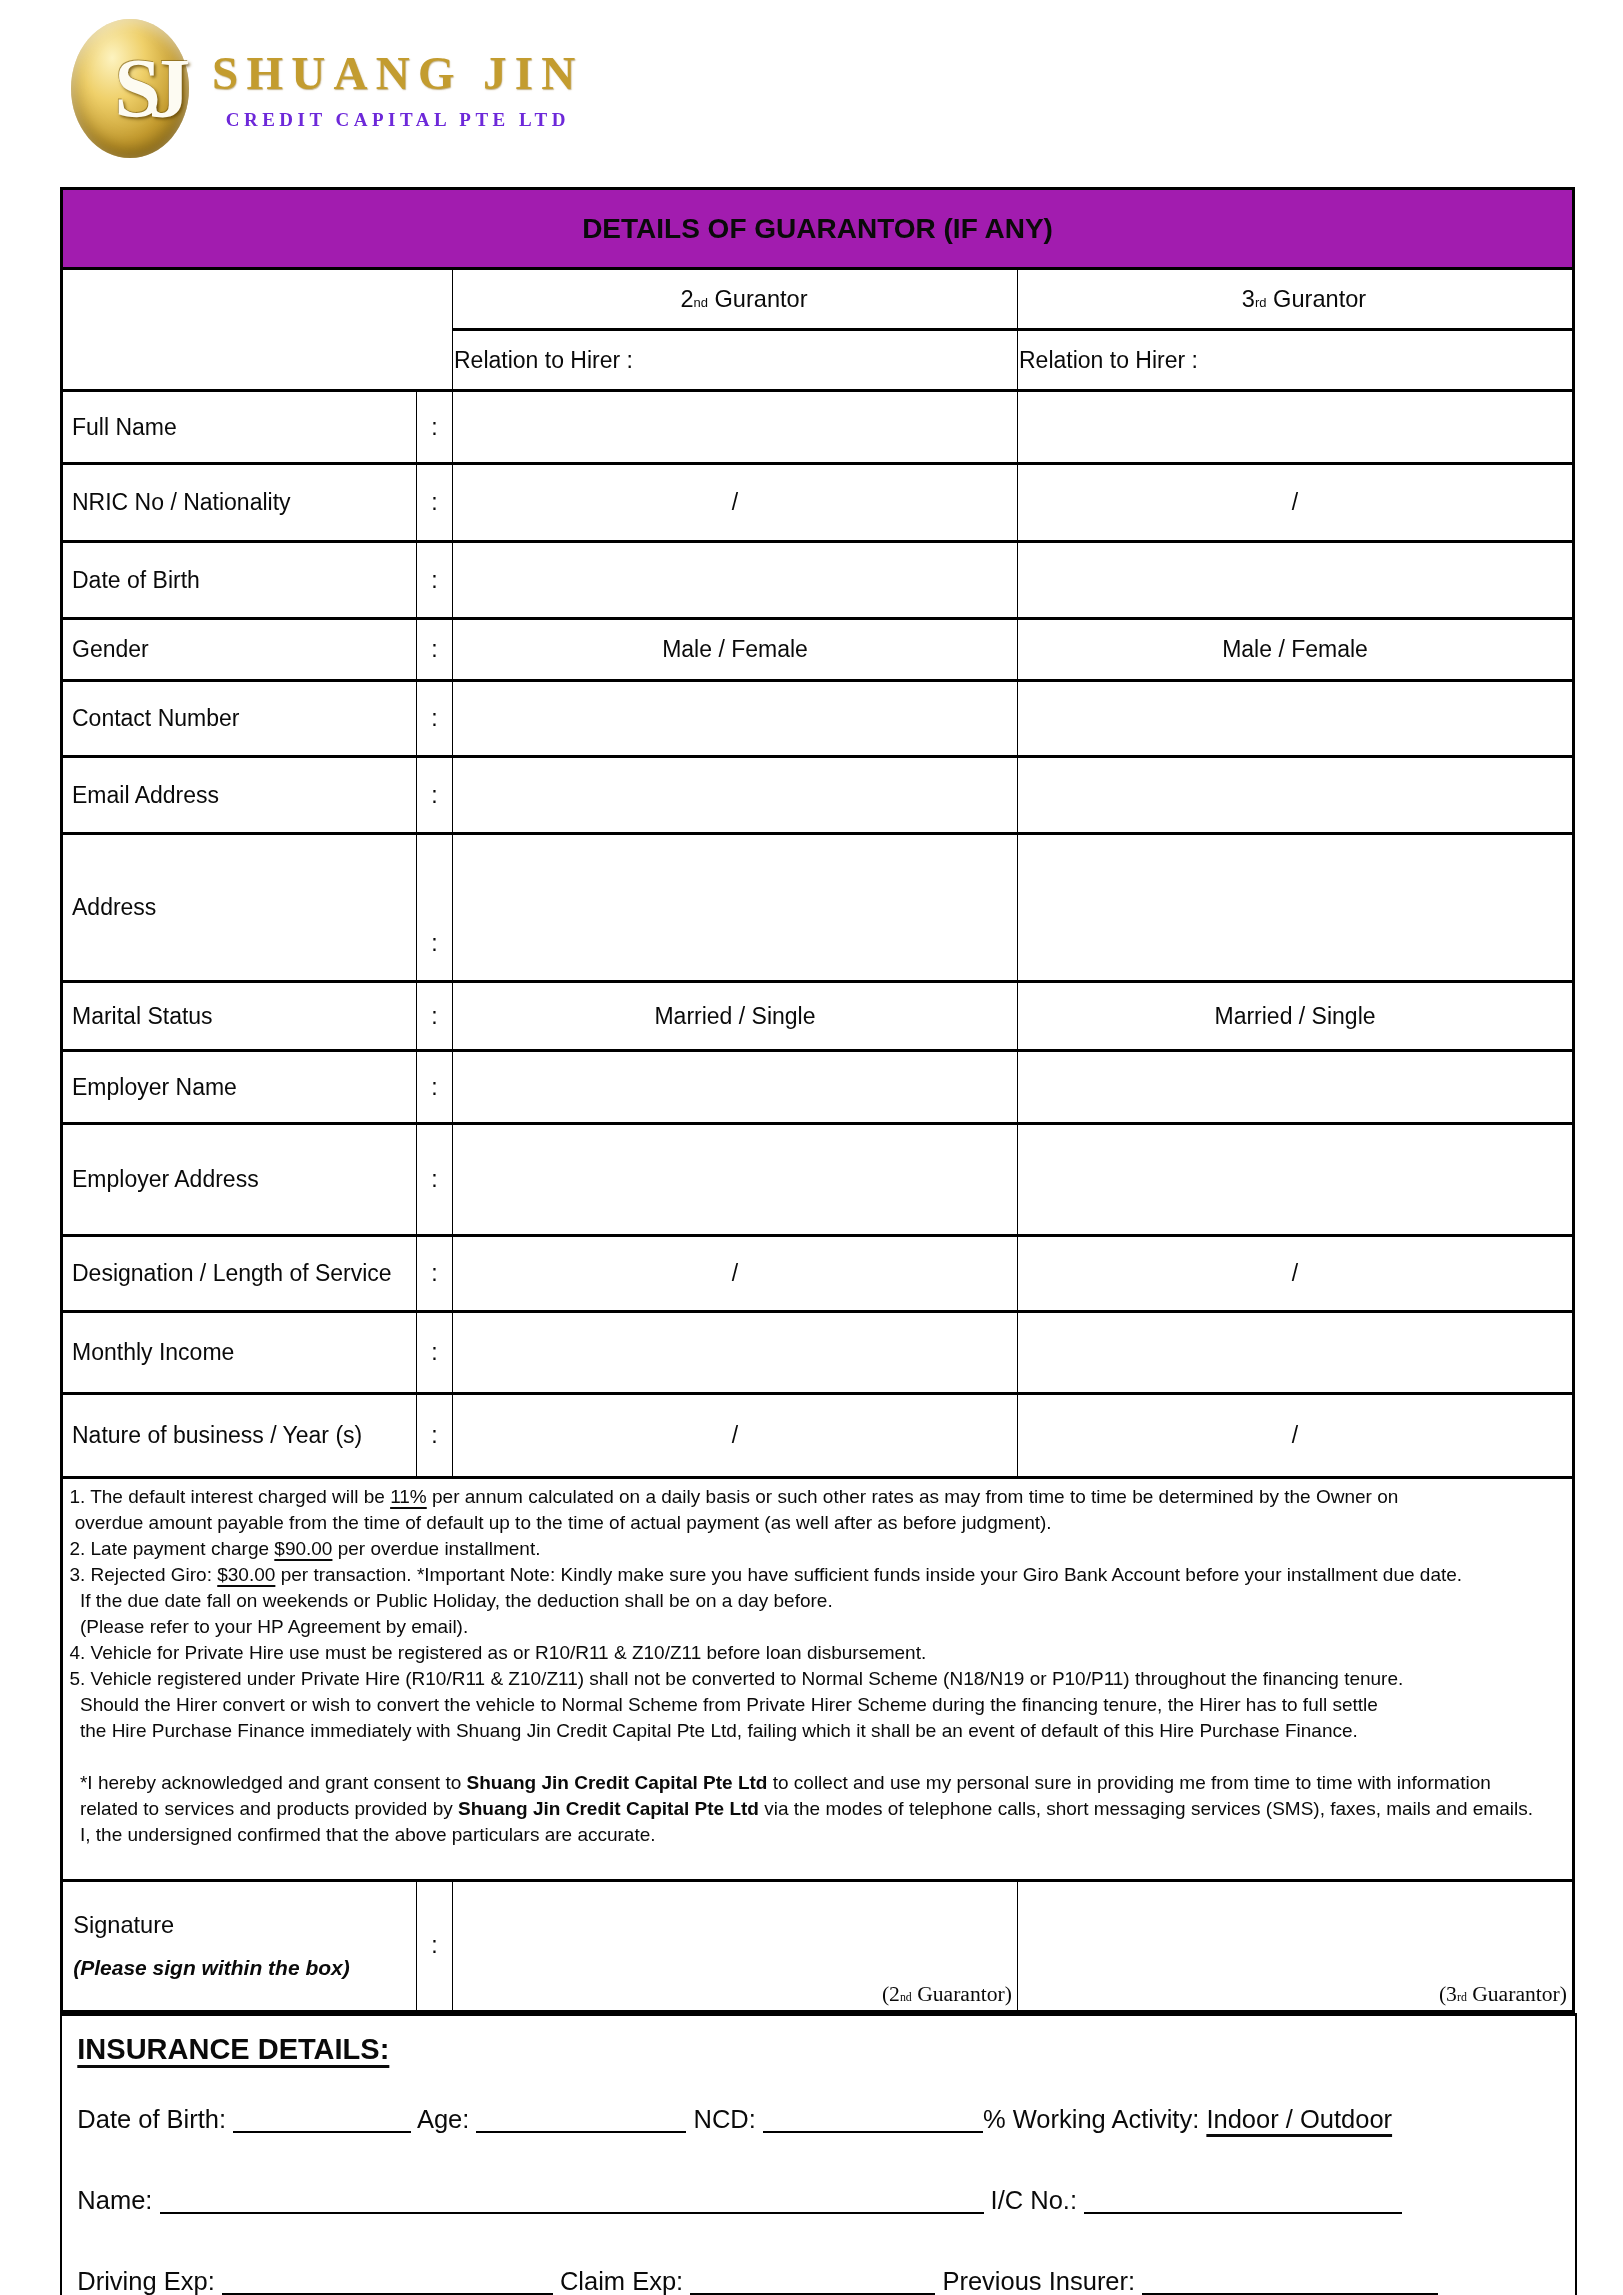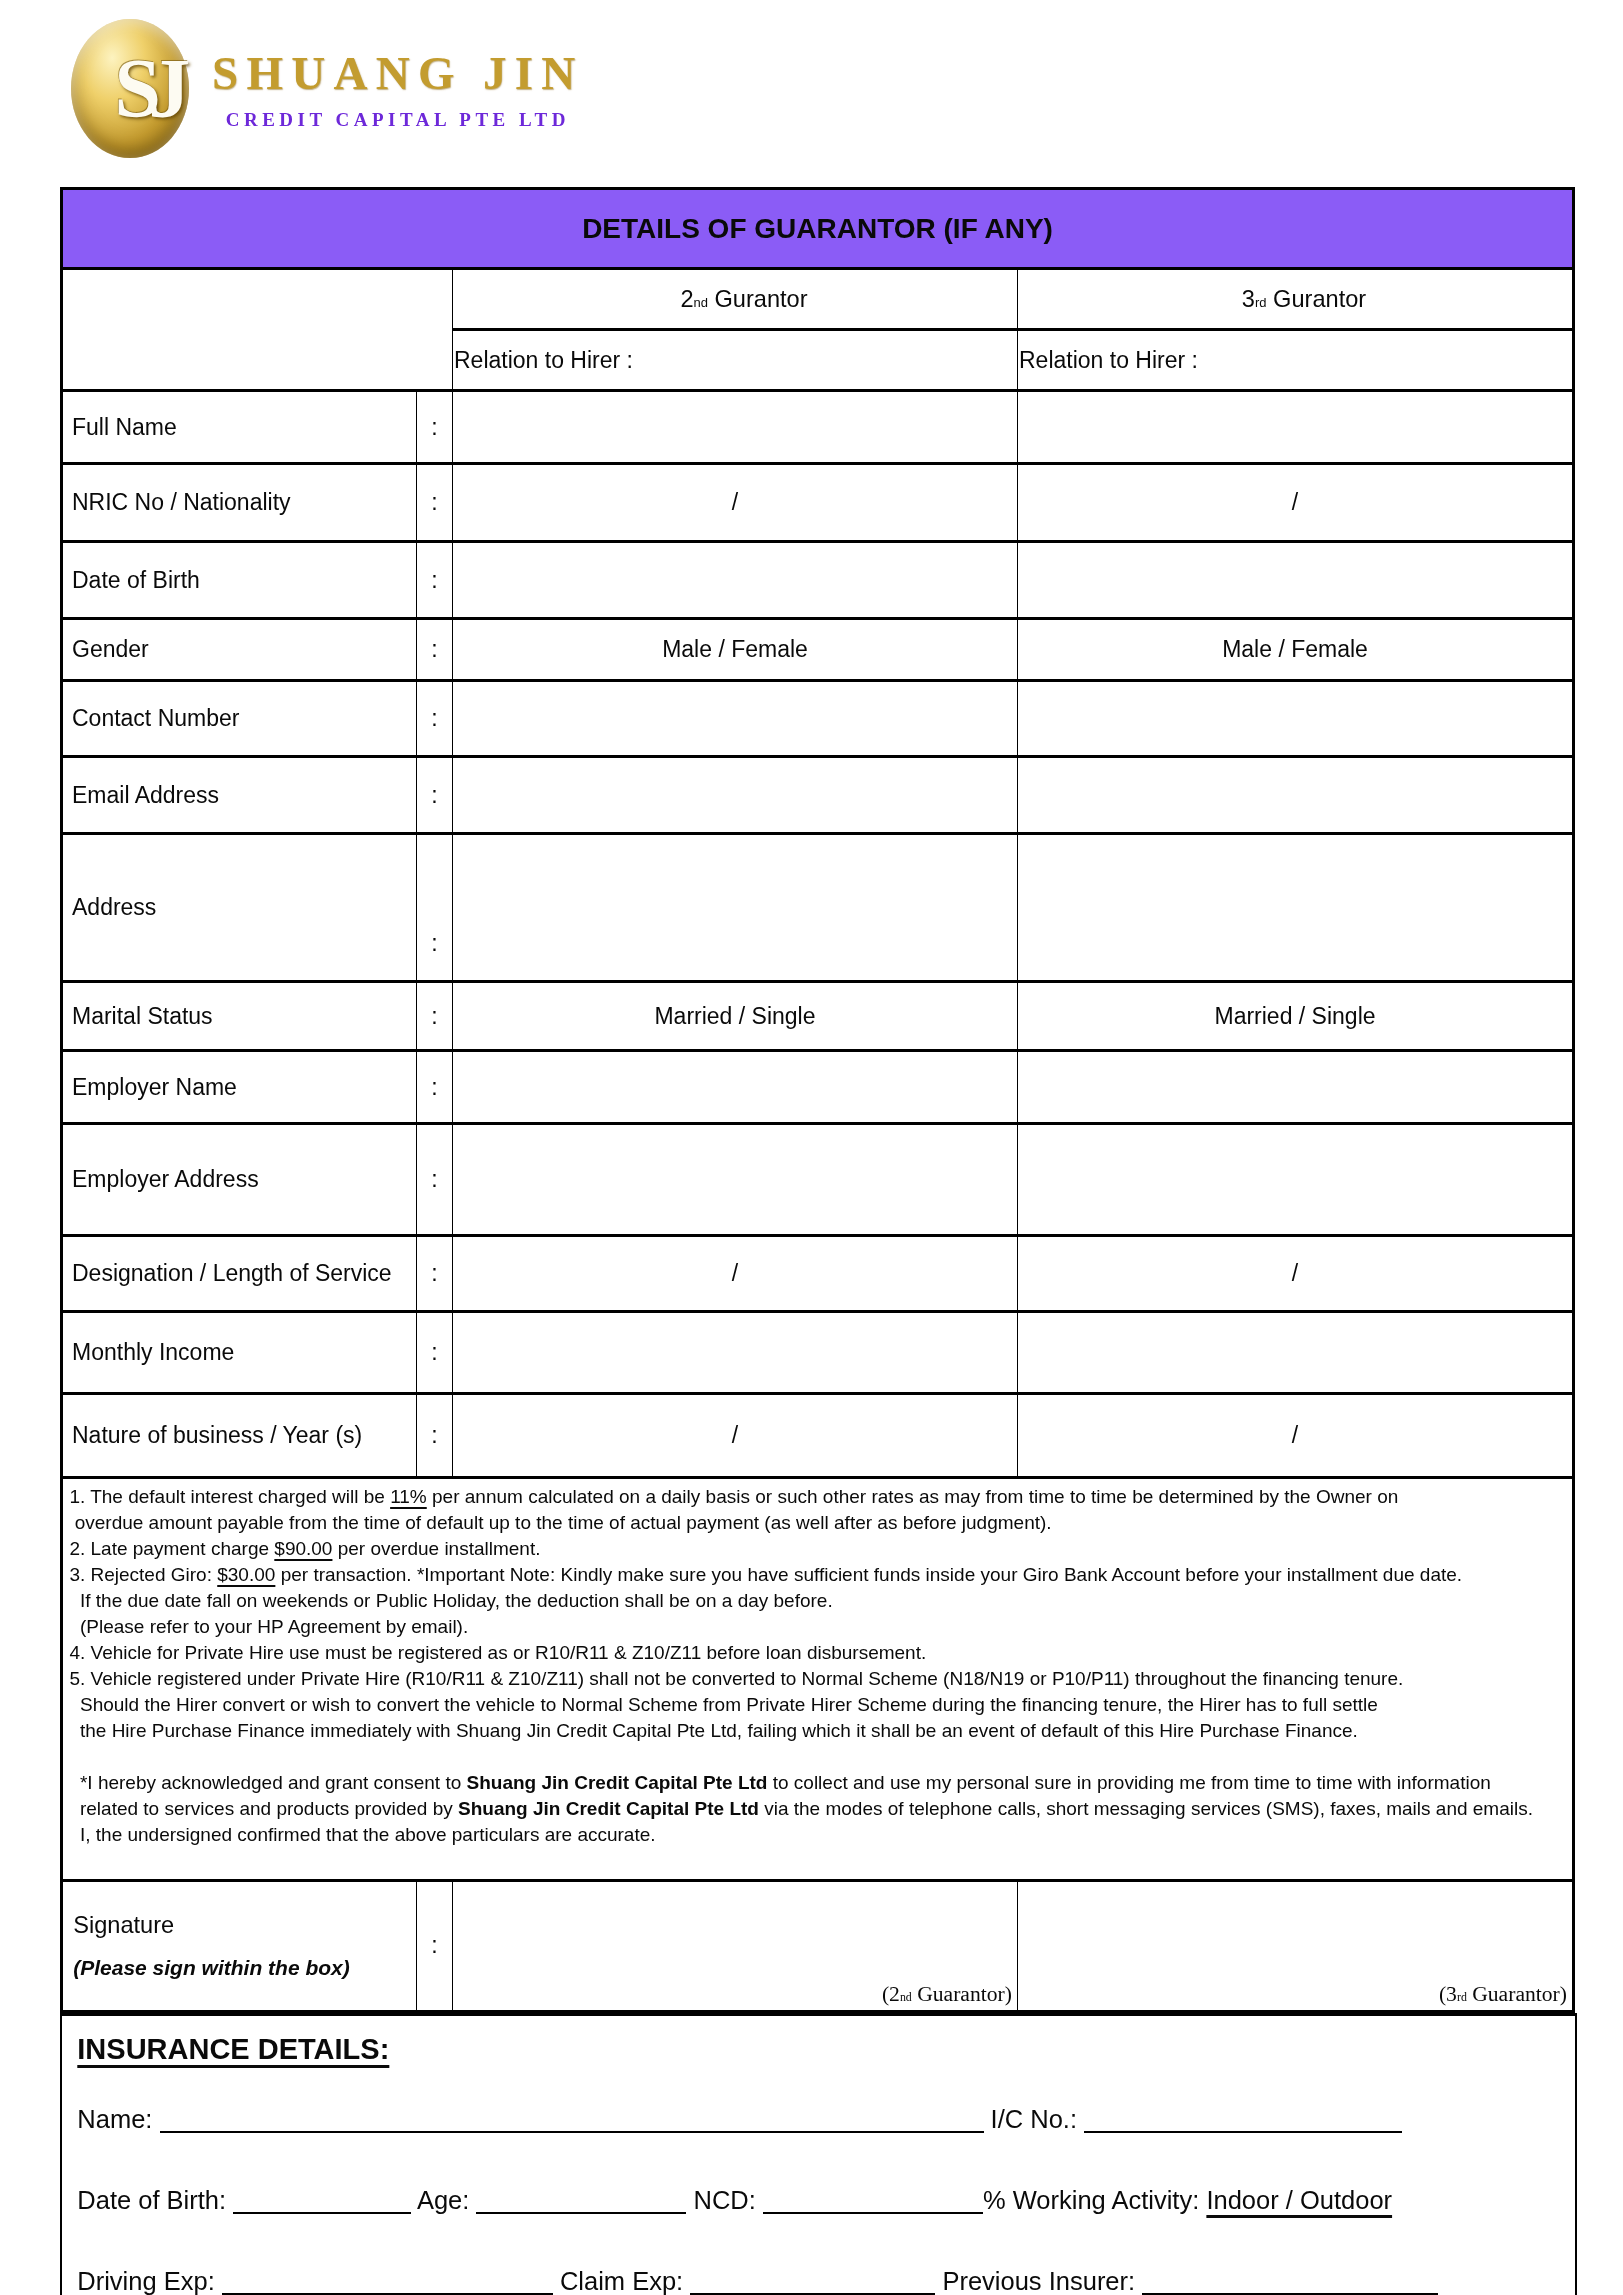--- a/index.html
+++ b/index.html
@@ -18,21 +18,21 @@
   .logo-name{font-family:"Liberation Serif", serif;font-weight:bold;font-size:47px;
      color:#c39c2f;letter-spacing:8.3px;text-shadow:0.6px 1.3px 1.3px rgba(140,105,25,.55);}
   .logo-sub{font-family:"Liberation Serif", serif;font-size:19px;color:#6d28d9;
      letter-spacing:4.5px;margin-top:9px;text-align:center;font-weight:bold;}
 
   
   table.gtable{border-collapse:collapse;table-layout:fixed;width:1512px;margin:28px 0 0 60px;
      border:3.2px solid #000;}
   table.gtable td{border-left:1.9px solid #000;border-right:1.9px solid #000;
      border-top:3.8px solid #000;border-bottom:3.8px solid #000;overflow:hidden;}
-  td.title{height:75px;background:#8b5cf6;text-align:center;vertical-align:middle;
+  td.title{height:75px;background:#a21caf;text-align:center;vertical-align:middle;
      font-size:28px;font-weight:bold;border-bottom:4.5px solid #000;}
   tr.h1 td{height:56px;padding-left:19px;}
   tr.h2 td{height:56px;}
   td.ghead{text-align:center;vertical-align:middle;font-size:23.6px;border-bottom:1.9px solid #000;}
   td.rel{font-size:23px;vertical-align:middle;padding-left:1px;}
   td.flabel{font-size:23px;vertical-align:middle;padding-left:9px;line-height:1.15;}
   td.colon{font-size:23px;text-align:center;vertical-align:middle;}
   td.dcell{font-size:23px;text-align:center;vertical-align:middle;}
   sup{font-size:55%;vertical-align:45%;line-height:0;}
 
@@ -214,20 +214,20 @@
         <td class="sig-box">
             <div class="rich-line"><span>(3</span><sup>rd</sup><span> Guarantor)</span></div>
           </td>
       </tr>
     </tbody>
   </table>
 
   <section class="insurance">
     <div class="ins-heading">INSURANCE DETAILS:</div>
     <div class="ins-lines">
+        <div class="rich-line"><span>Date of Birth: </span><span class="blank" style="width: 178px;"></span><span> Age: </span><span class="blank" style="width: 210px;"></span><span> NCD: </span><span class="blank" style="width: 220px;"></span><span>% Working Activity: </span><span class="u">Indoor / Outdoor</span></div>
         <div class="rich-line"><span>Name: </span><span class="blank" style="width: 824px;"></span><span> I/C No.: </span><span class="blank" style="width: 318px;"></span></div>
-        <div class="rich-line"><span>Date of Birth: </span><span class="blank" style="width: 178px;"></span><span> Age: </span><span class="blank" style="width: 210px;"></span><span> NCD: </span><span class="blank" style="width: 220px;"></span><span>% Working Activity: </span><span class="u">Indoor / Outdoor</span></div>
         <div class="rich-line"><span>Driving Exp: </span><span class="blank" style="width: 331px;"></span><span> Claim Exp: </span><span class="blank" style="width: 245px;"></span><span> Previous Insurer: </span><span class="blank" style="width: 296px;"></span></div>
       </div>
   </section>
 
 </div>
 
 
 </body></html>

